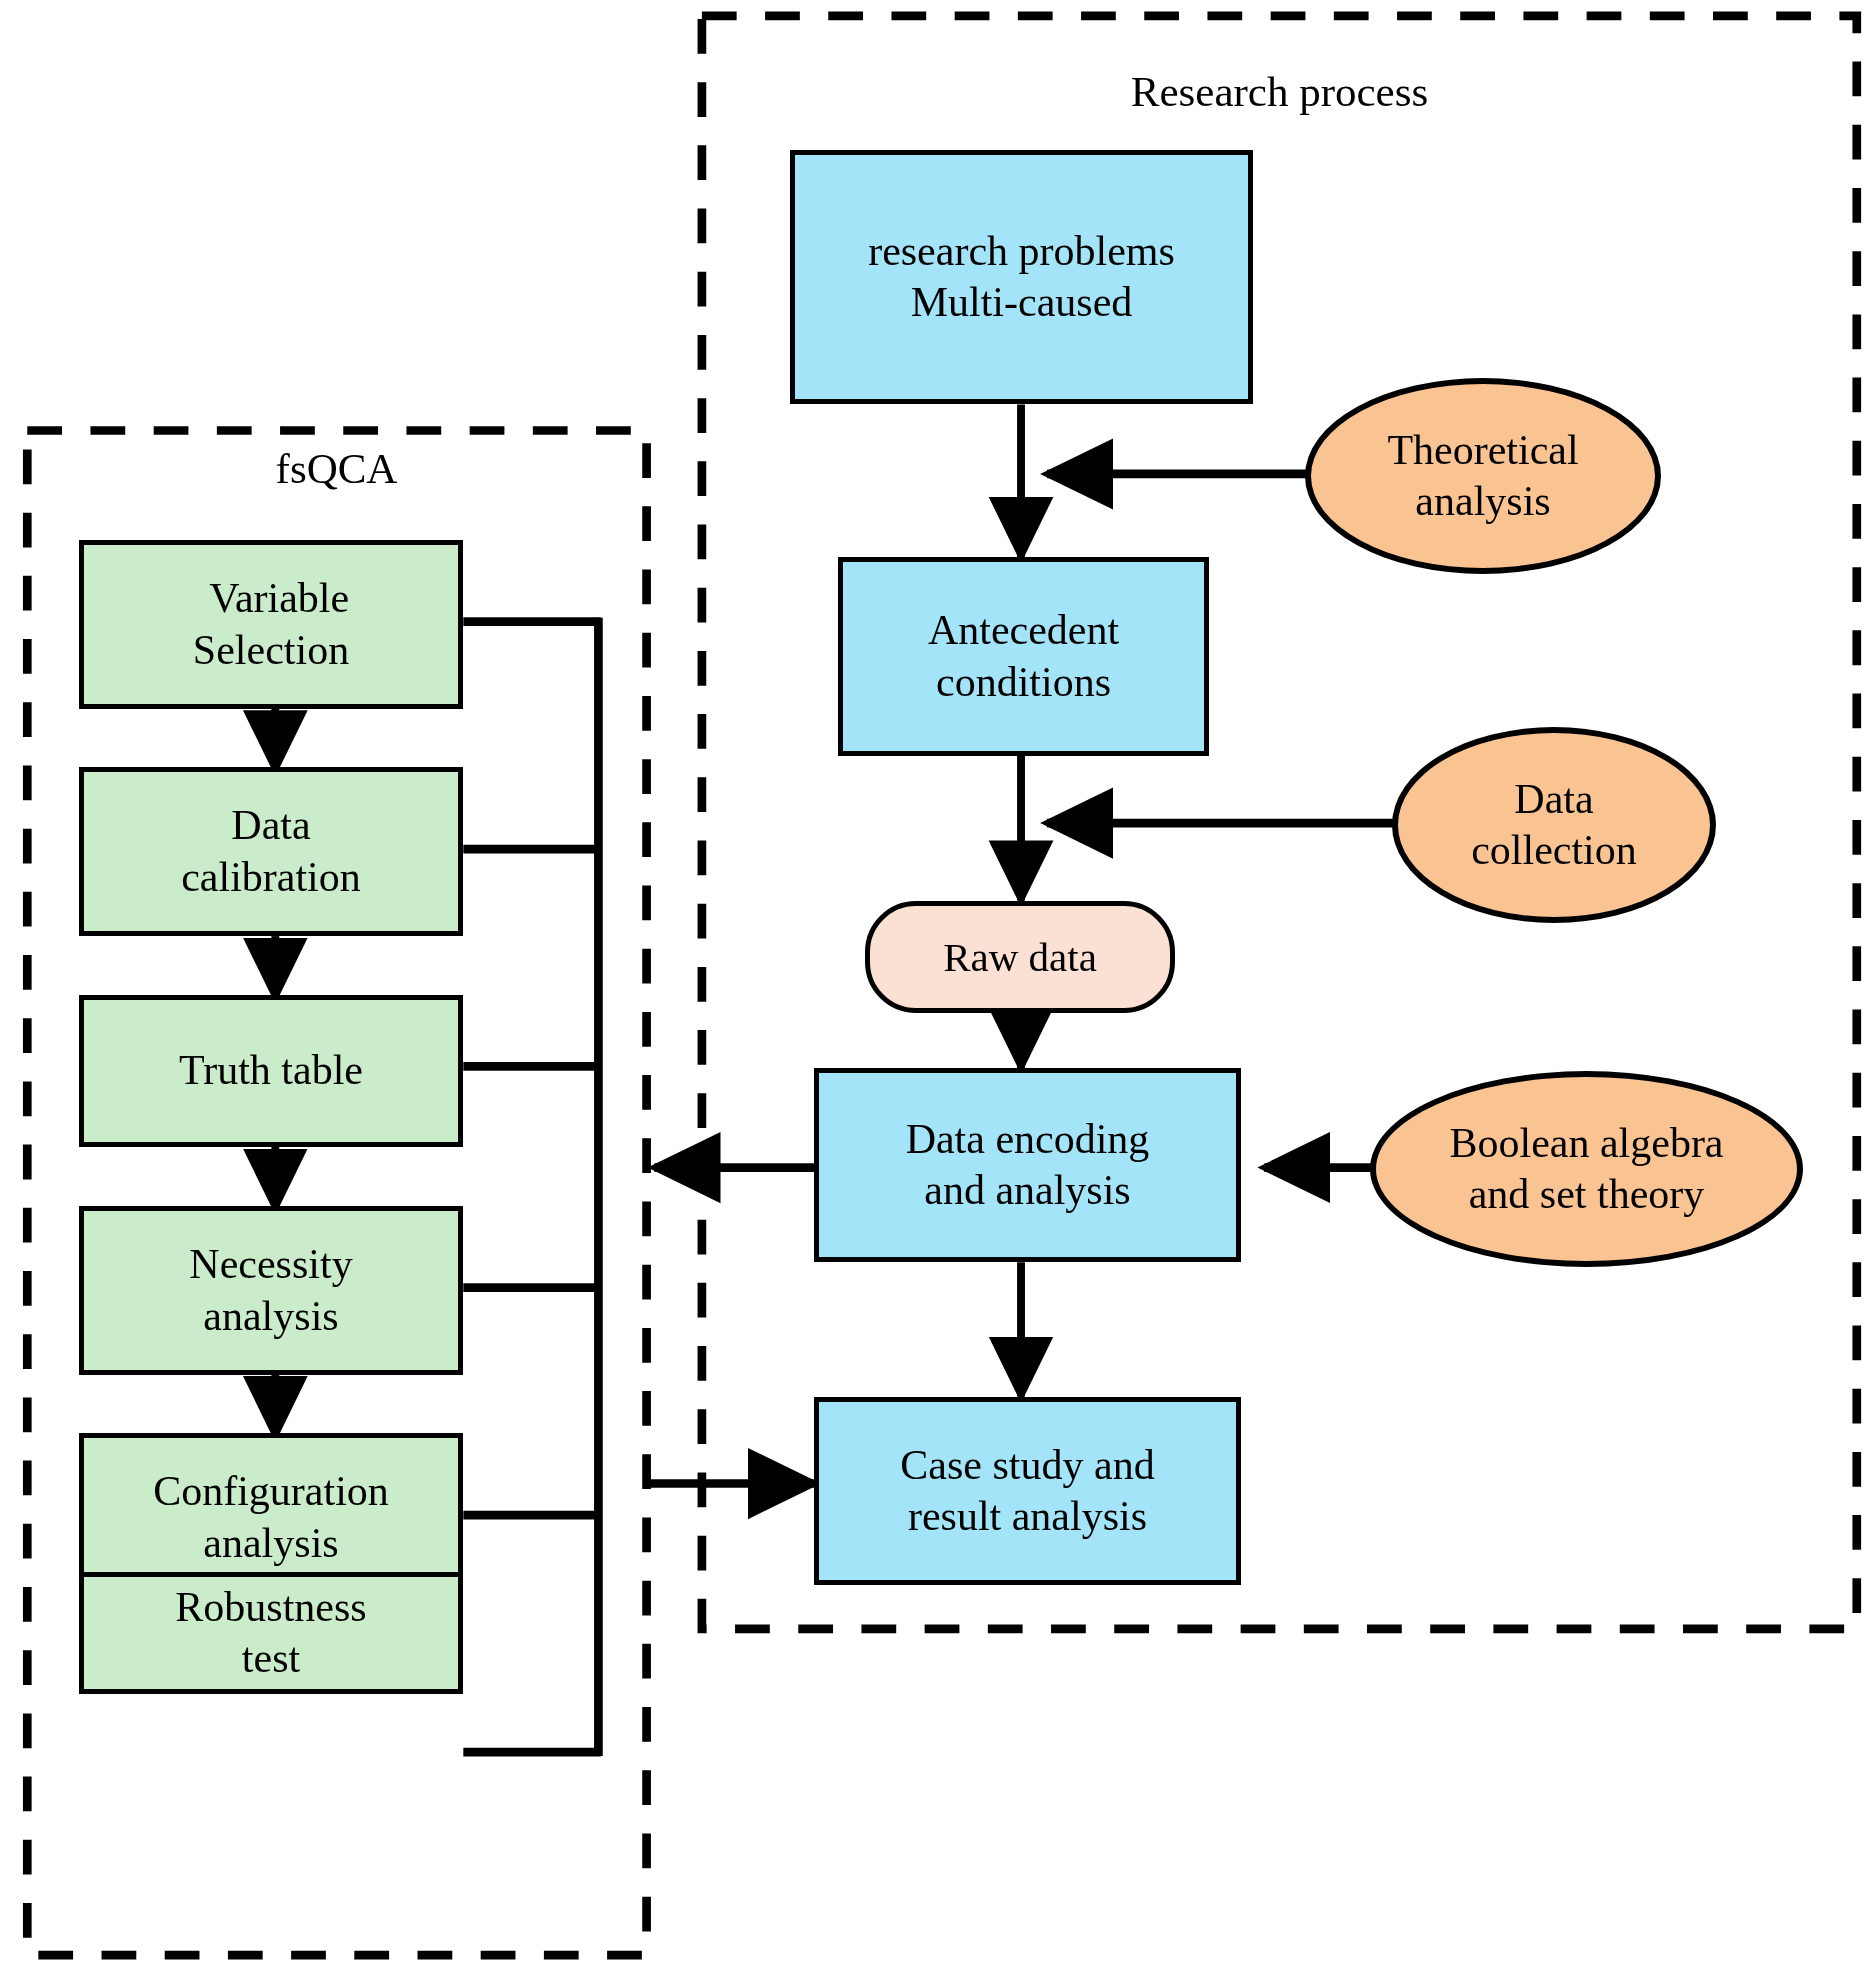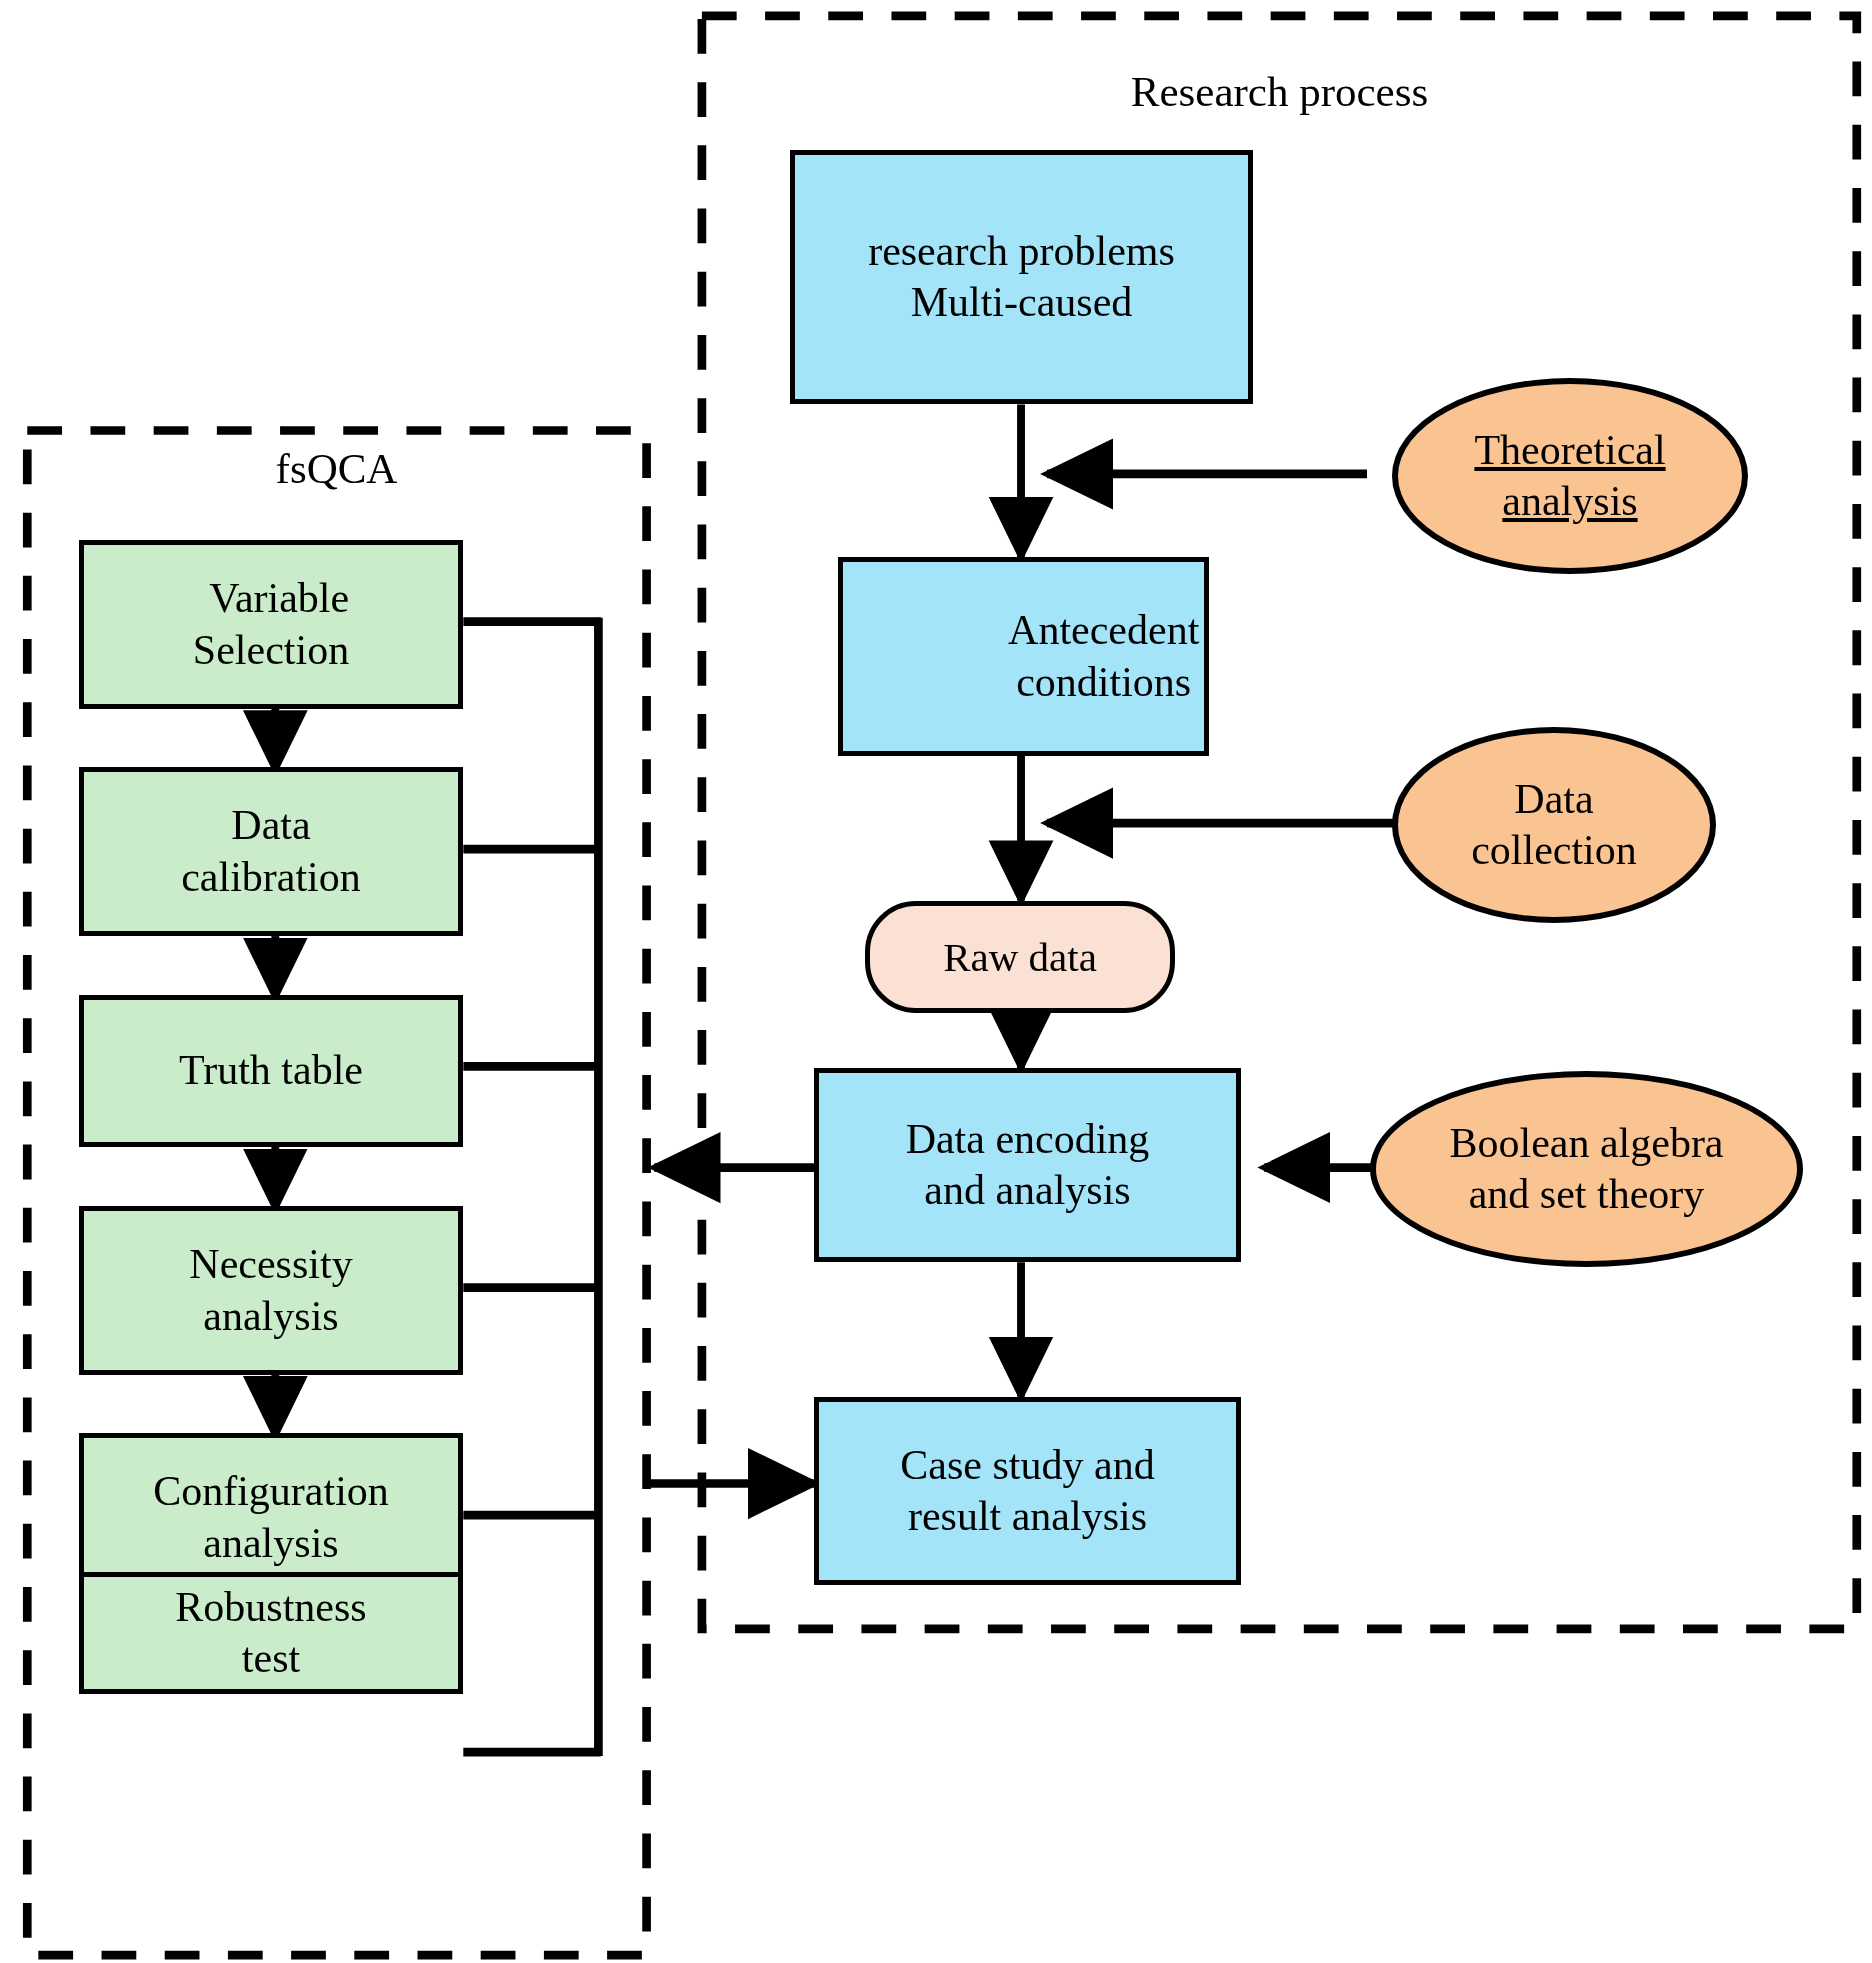--- a/index.html
+++ b/index.html
@@ -156,21 +156,21 @@
     </div>
   </div>
 
   <div class="node blue" style="left:790px;top:150px;width:463px;height:254px;">
     <div>
       <span>research problems</span>
       <span>Multi-caused</span>
     </div>
   </div>
 
-  <div class="node blue" style="left:838px;top:557px;width:371px;height:199px;justify-content:flex-end;">
+  <div class="node blue" style="left:838px;top:557px;width:371px;height:199px;">
     <div>
       <span>Antecedent</span>
       <span>conditions</span>
     </div>
   </div>
 
   <div class="node raw" style="left:865px;top:901px;width:310px;height:112px;">
     <div>
       <span>Raw data</span>
     </div>
@@ -183,21 +183,21 @@
     </div>
   </div>
 
   <div class="node blue" style="left:814px;top:1397px;width:427px;height:188px;">
     <div>
       <span>Case study and</span>
       <span>result analysis</span>
     </div>
   </div>
 
-  <div class="ellipse" style="left:1392px;top:378px;width:356px;height:196px;text-decoration:underline;">
+  <div class="ellipse" style="left:1305px;top:378px;width:356px;height:196px;">
     <div>
       <span>Theoretical</span>
       <span>analysis</span>
     </div>
   </div>
 
   <div class="ellipse" style="left:1392px;top:727px;width:324px;height:196px;">
     <div>
       <span>Data</span>
       <span>collection</span>

